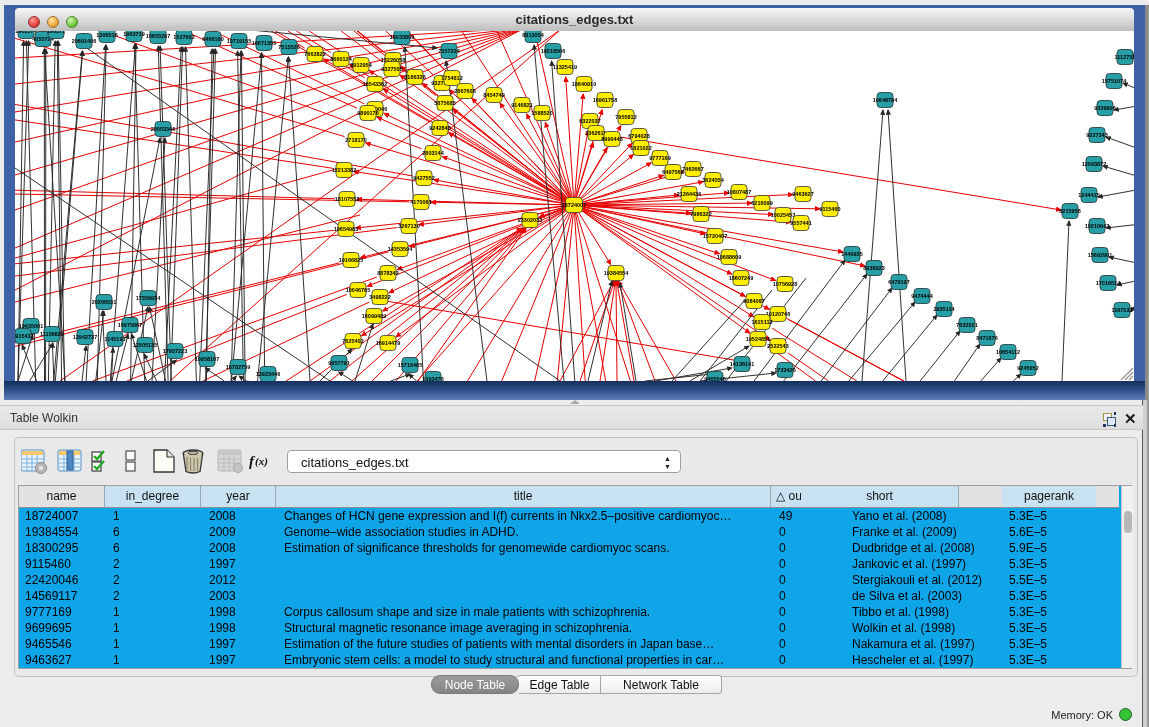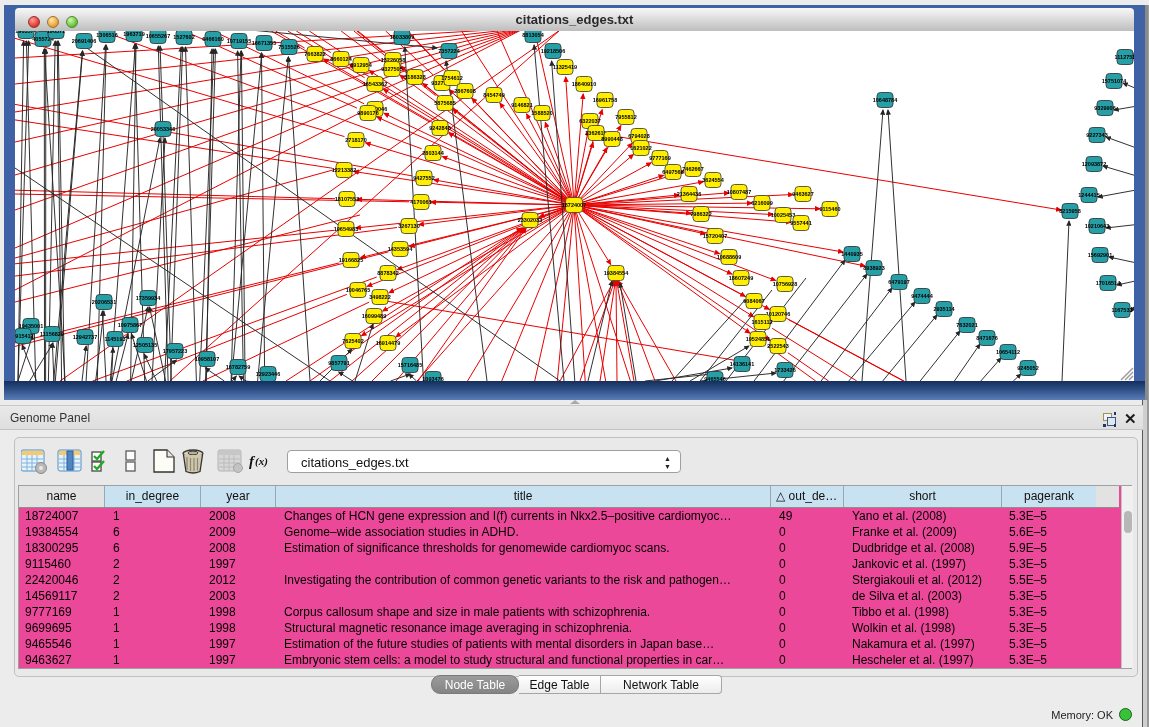--- a/index.html
+++ b/index.html
@@ -31,21 +31,21 @@
 #fl .a{position:absolute;left:0;top:1px;width:7px;height:6px;border:1.5px solid #a59343;background:#eef3fb;}
 #fl .b{position:absolute;left:4px;top:5px;width:7px;height:7px;border:1.5px solid #3c5678;background:#dce8f8;}
 #fl .d{position:absolute;width:2.5px;height:2.5px;background:#1c3a66;}
 #xb{position:absolute;left:1124px;top:4px;font-size:15px;font-weight:bold;color:#1a1a1a;}
 #panel{position:absolute;left:14px;top:437px;width:1124px;height:240px;
  background:#e9e9e9;border:1px solid #c0c0c0;border-radius:5px;box-sizing:border-box;}
 #combo{position:absolute;left:272px;top:12px;width:394px;height:23px;background:#ffffff;
  border:1px solid #9f9f9f;border-radius:4px;box-sizing:border-box;}
 #combo .txt{position:absolute;left:13px;top:4px;font-size:13px;color:#111;}
 #combo .arr{position:absolute;right:9px;top:4px;font-size:7px;color:#222;line-height:8px;text-align:center;}
-#tbl{position:absolute;left:3px;top:47px;width:1114px;height:184px;background:#ec4899;
+#tbl{position:absolute;left:3px;top:47px;width:1114px;height:184px;background:#0ea5e9;
  border:1px solid #9f9f9f;box-sizing:border-box;}
 #thead{position:absolute;left:0;top:0;width:1100px;height:22px;background:#e2e2e2;border-bottom:1px solid #8e8e8e;box-sizing:border-box;}
 #thead .hc{position:absolute;top:0;height:21px;border-right:1px solid #98a8b2;box-sizing:border-box;
  font-size:12px;color:#111;text-align:center;line-height:21px;background:#c9e2f2;}
 #tbody{position:absolute;left:0;top:22px;width:1100px;}
 .tr{position:relative;height:16px;font-size:12px;color:#000;white-space:nowrap;}
 .tr div{position:absolute;top:0;line-height:16px;overflow:hidden;}
 .c0{left:6px;width:90px;}
 .c1{left:94px;width:90px;}
 .c2{left:190px;width:80px;}
@@ -574,21 +574,21 @@
         <line x1="1125" y1="380" x2="1133" y2="372"></line>
         <line x1="1129" y1="380" x2="1133" y2="376"></line>
       </g>
 </svg>
  <div id="bband"></div>
 </div>
 <div id="rstrip-top"></div>
 <div id="rstrip-bot"></div>
 <div id="notch"></div>
 <div id="tphead">
-    <div class="t">Genome Panel</div>
+    <div class="t">Table Wolkin</div>
   <div id="fl">
       <div class="a"></div>
       <div class="b"></div>
       <div class="d" style="left:10.5px;top:0;"></div>
       <div class="d" style="left:0;top:12px;"></div>
       <div class="d" style="left:10.5px;top:12px;"></div>
     </div>
   <div id="xb">✕</div>
 </div>
 <div id="panel">
@@ -647,21 +647,21 @@
       <div class="txt">citations_edges.txt</div>
       <div class="arr">▲<br>▼</div>
     </div>
   <div id="tbl">
     <div id="thead">
       <div class="hc" style="left:0;width:86px;background:#e2e2e2;">name</div>
       <div class="hc" style="left:86px;width:96px;">in_degree</div>
       <div class="hc" style="left:182px;width:75px;">year</div>
       <div class="hc" style="left:257px;width:495px;">title</div>
       <div class="hc" style="left:752px;width:73px;text-align:left;padding-left:5px;">△ out_de…</div>
-      <div class="hc" style="left:825px;width:158px;">short</div>
+      <div class="hc" style="left:782px;width:158px;">short</div>
       <div class="hc" style="left:983px;width:94px;border-right:none;">pagerank</div>
     </div>
     <div id="tbody">
 <div class="tr">
           <div class="c0">18724007</div>
           <div class="c1">1</div>
           <div class="c2">2008</div>
           <div class="c3">Changes of HCN gene expression and I(f) currents in Nkx2.5–positive cardiomyoc…</div>
           <div class="c4">49</div>
           <div class="c5">Yano et al. (2008)</div>
@@ -690,21 +690,20 @@
           <div class="c1">2</div>
           <div class="c2">1997</div>
           <div class="c4">0</div>
           <div class="c5">Jankovic et al. (1997)</div>
           <div class="c6">5.3E–5</div>
         </div>
 <div class="tr">
           <div class="c0">22420046</div>
           <div class="c1">2</div>
           <div class="c2">2012</div>
-          <div class="c3">Investigating the contribution of common genetic variants to the risk and pathogen…</div>
           <div class="c4">0</div>
           <div class="c5">Stergiakouli et al. (2012)</div>
           <div class="c6">5.5E–5</div>
         </div>
 <div class="tr">
           <div class="c0">14569117</div>
           <div class="c1">2</div>
           <div class="c2">2003</div>
           <div class="c4">0</div>
           <div class="c5">de Silva et al. (2003)</div>

